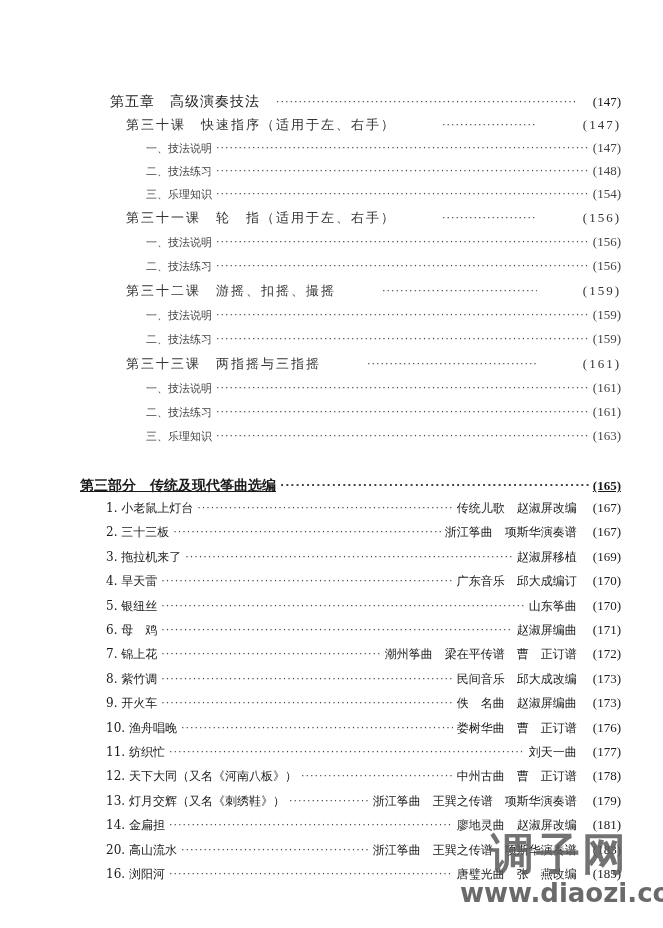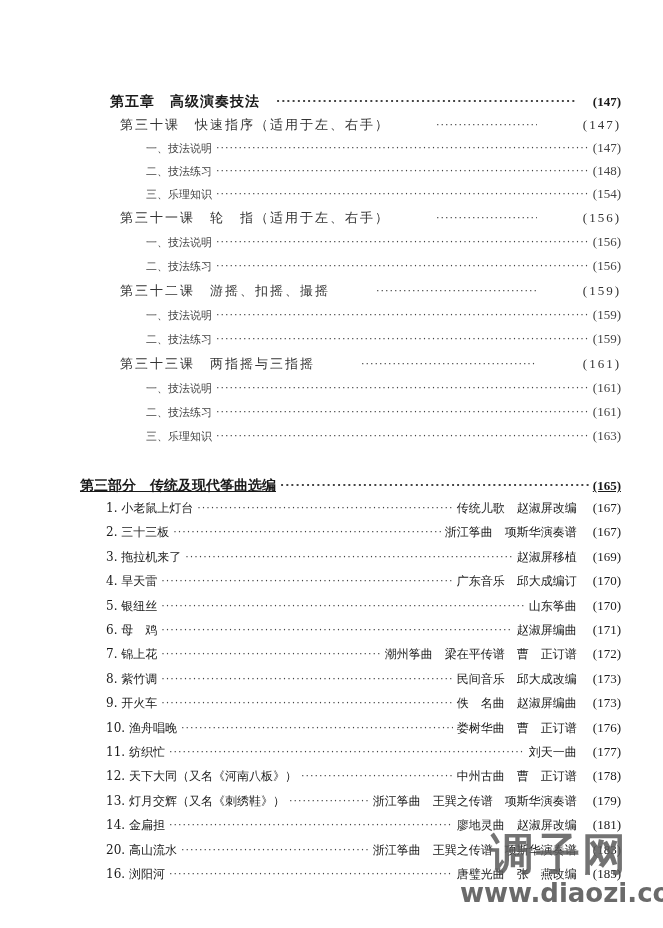--- a/index.html
+++ b/index.html
@@ -17,23 +17,23 @@
     flex: 1 1 auto; margin: 0 4px; overflow: hidden; color: #333;
     border-bottom: 0; height: 1em; position: relative;
   }
   .row .leader::before {
     content: "··································································································································································";
     position: absolute; left: 0; bottom: -2px; letter-spacing: 1px; font-size: 11px; color: #444;
     font-family: "DejaVu Sans", sans-serif;
   }
   .row .meta { flex: 0 0 auto; margin-right: 16px; }
   .row .page { flex: 0 0 auto; font-family: "Liberation Serif", serif; }
-  .chapter { font-size: 14px; font-weight: bold; left: 110px; gap: 12px; }
+  .chapter { font-size: 14px; font-weight: normal; left: 110px; gap: 12px; }
   .chapter .title { letter-spacing: 1px; }
-  .lesson { font-size: 13px; left: 120px; letter-spacing: 2px; color: #333; gap: 42px; }
+  .lesson { font-size: 13px; left: 126px; letter-spacing: 2px; color: #333; gap: 42px; }
   .sub { font-size: 11px; left: 140px; color: #444; margin-left: 6px; }
   .part { font-size: 14px; font-weight: bold; left: 80px; font-family: "DejaVu Sans", sans-serif; text-decoration: underline; }
   .piece { font-size: 12px; left: 106px; }
   .piece .meta { font-size: 12px; word-spacing: 6px; }
   .page { font-size: 13px; }
   .watermark {
     position: absolute; left: 490px; top: 830px; width: 170px; text-align: left;
     font-family: "DejaVu Sans", sans-serif; pointer-events: none;
   }
   .wm-cn { font-size: 44px; font-weight: bold; color: rgba(90,90,90,0.85); letter-spacing: 2px; line-height: 48px; }

